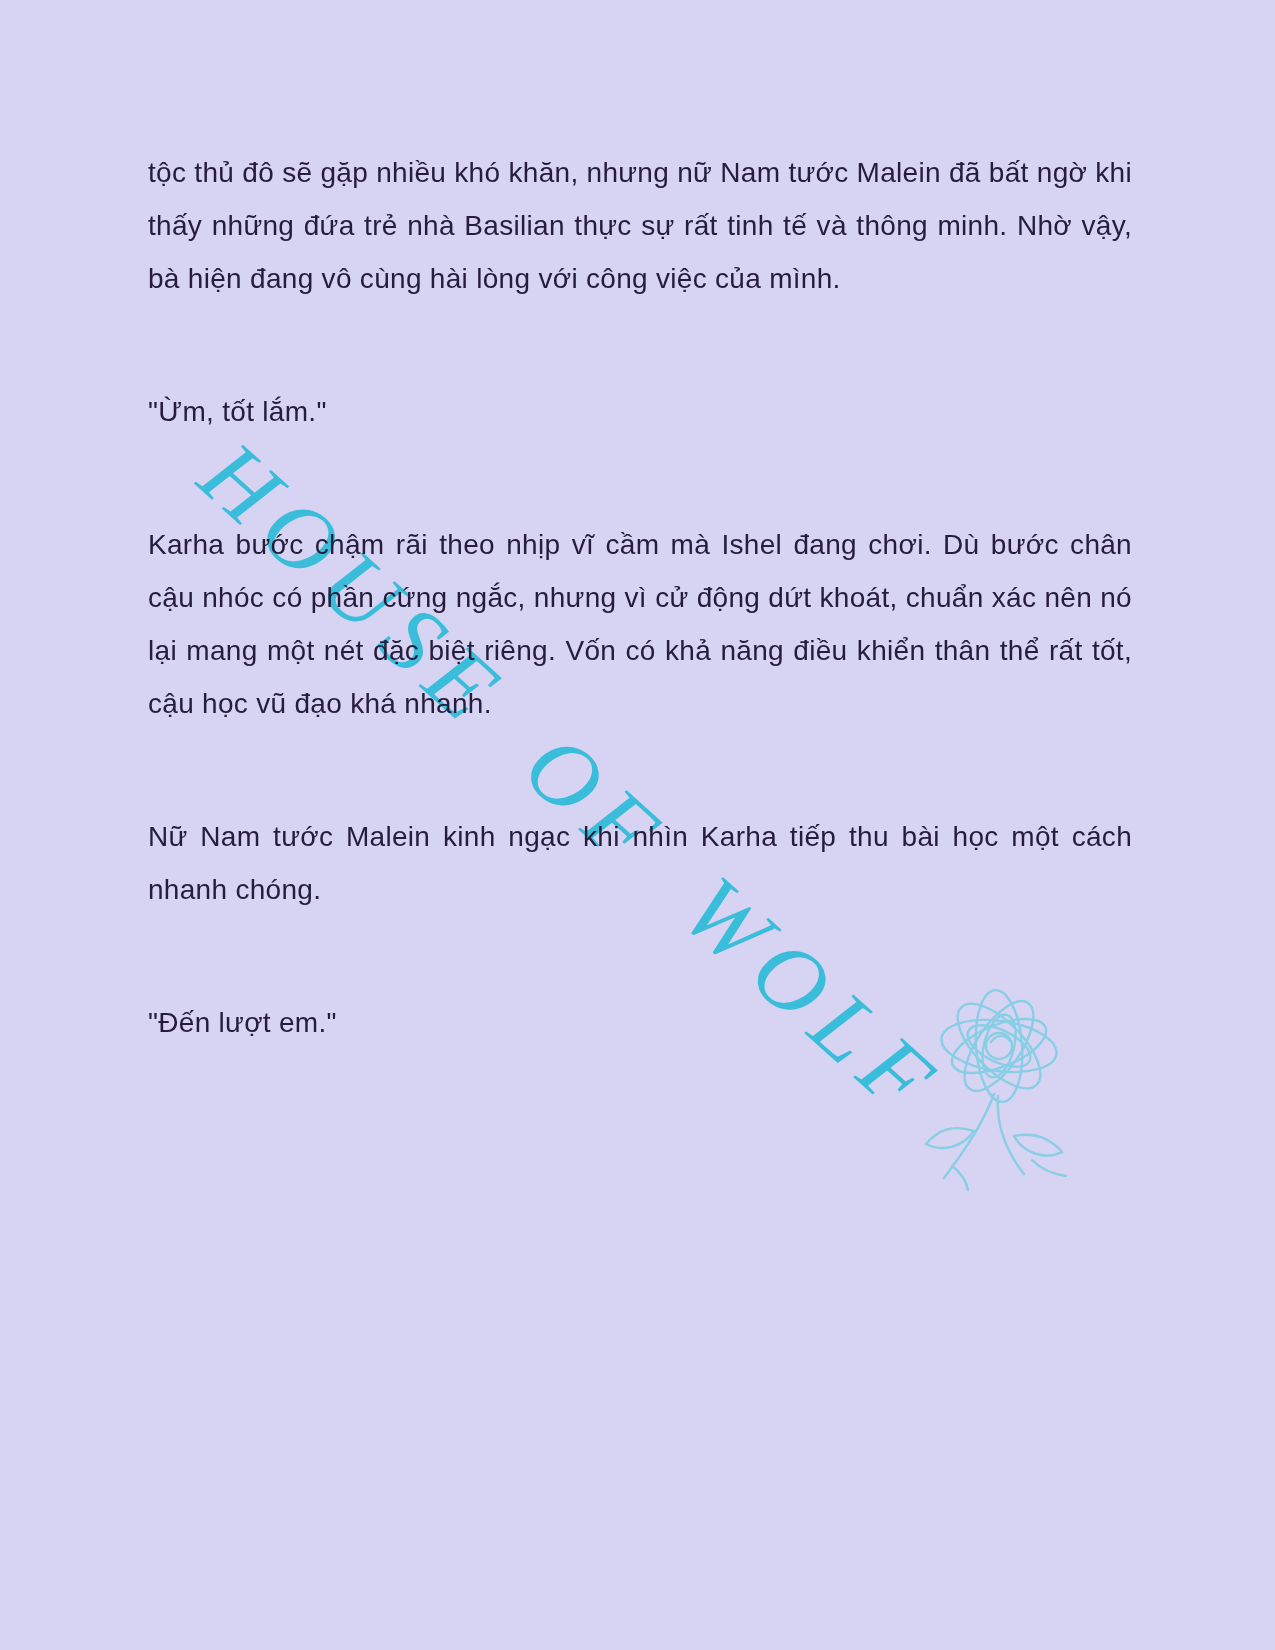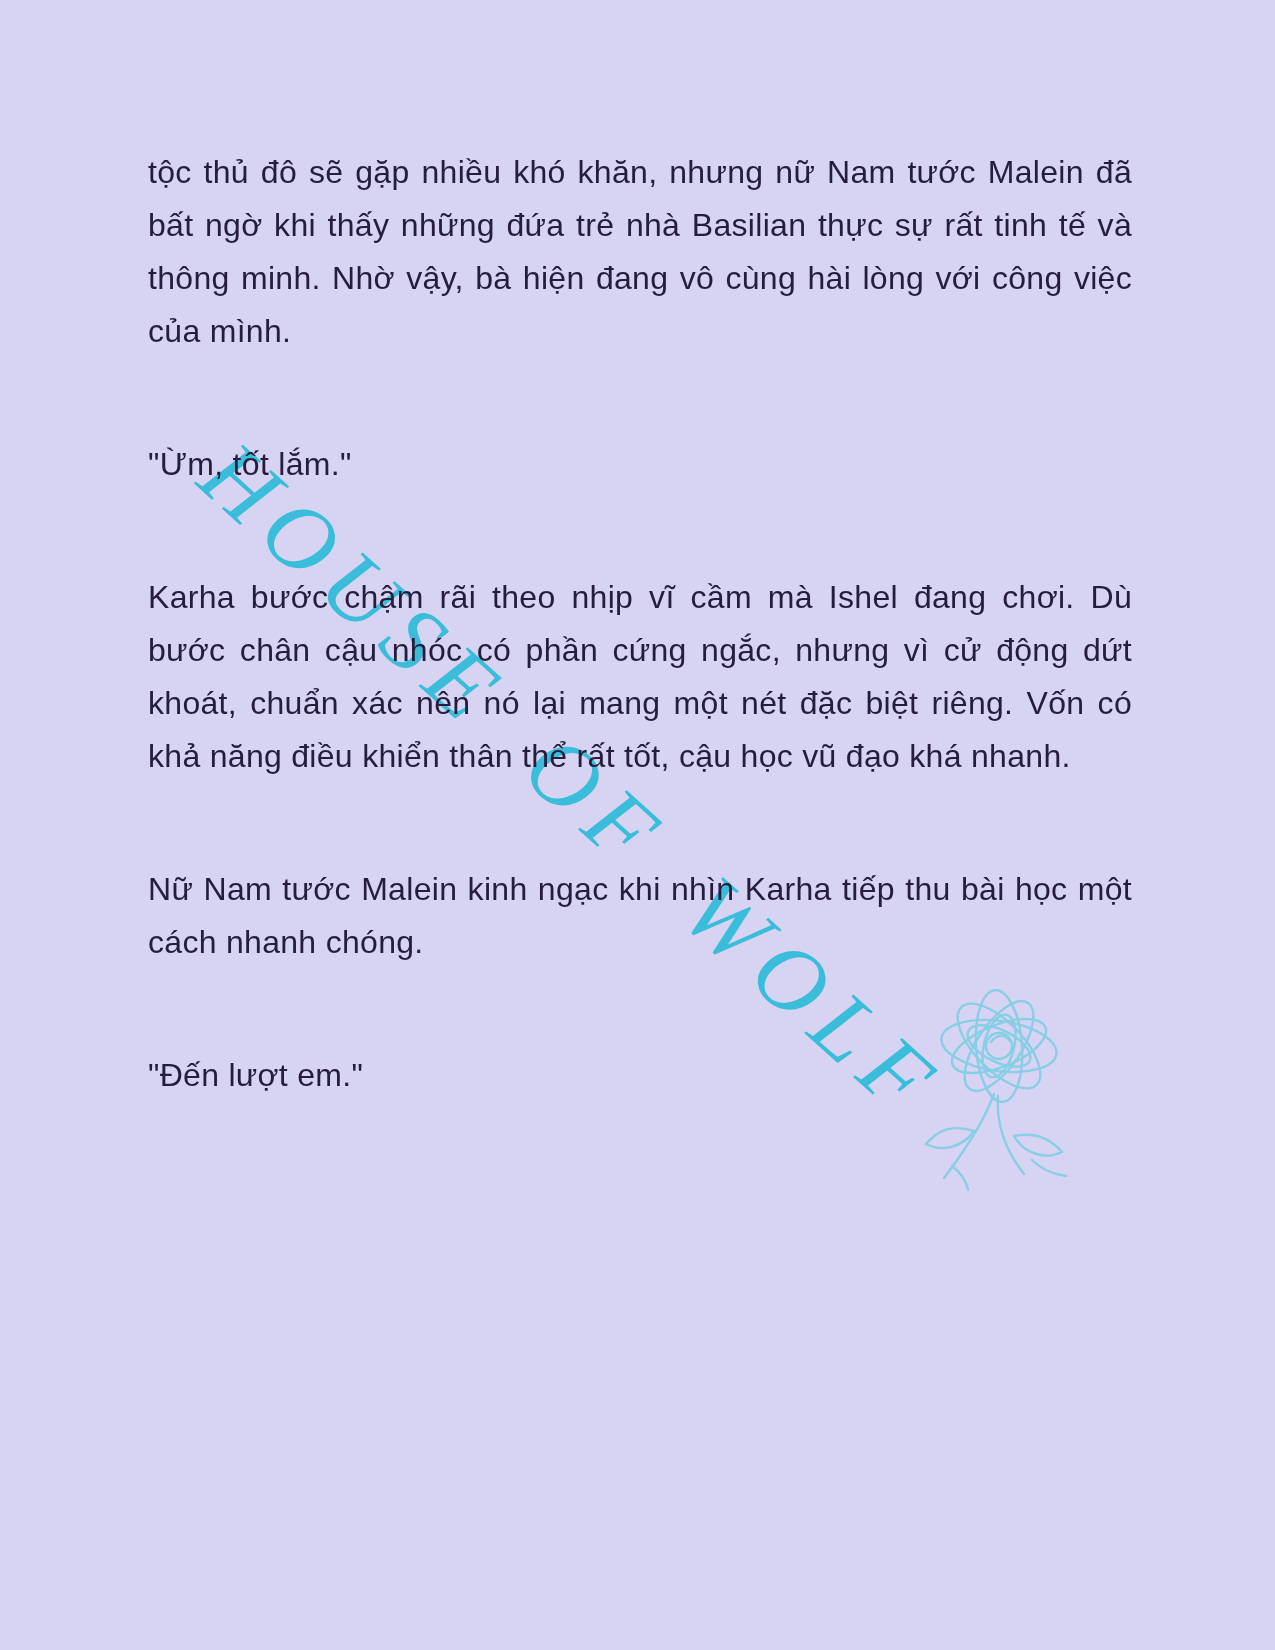--- a/index.html
+++ b/index.html
@@ -50,21 +50,21 @@
   
   .content {
     position: absolute;
     left: 148px;
     top: 146px;
     width: 984px;
     z-index: 2;
   }
   .content p {
     margin: 0 0 80px 0;
-    font-size: 32px;
+    font-size: 28px;
     line-height: 53px;
     font-weight: 400;
     letter-spacing: 0.3px;
     text-align: justify;
     text-justify: inter-word;
   }
   .content p:last-child {
     margin-bottom: 0;
   }
 </style>

